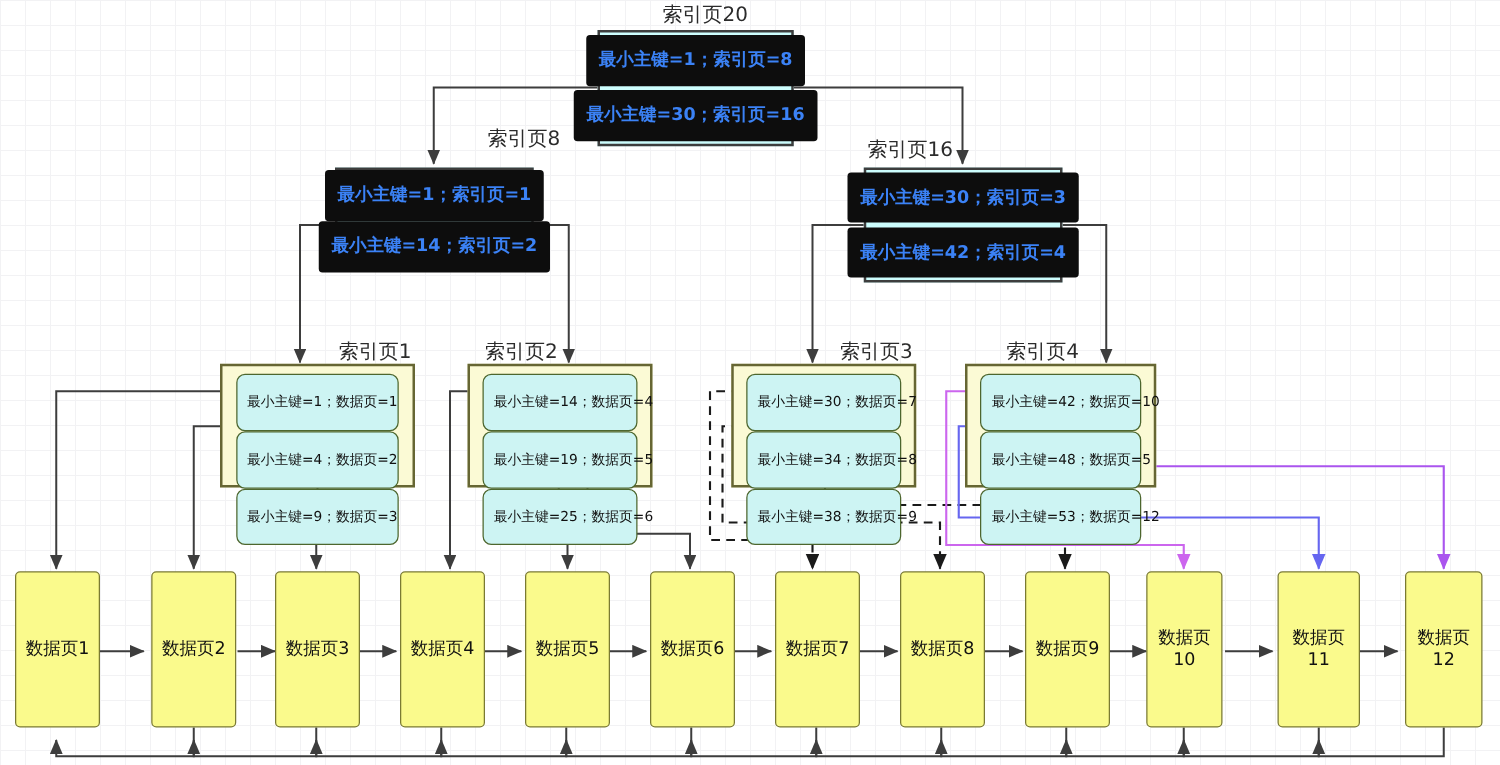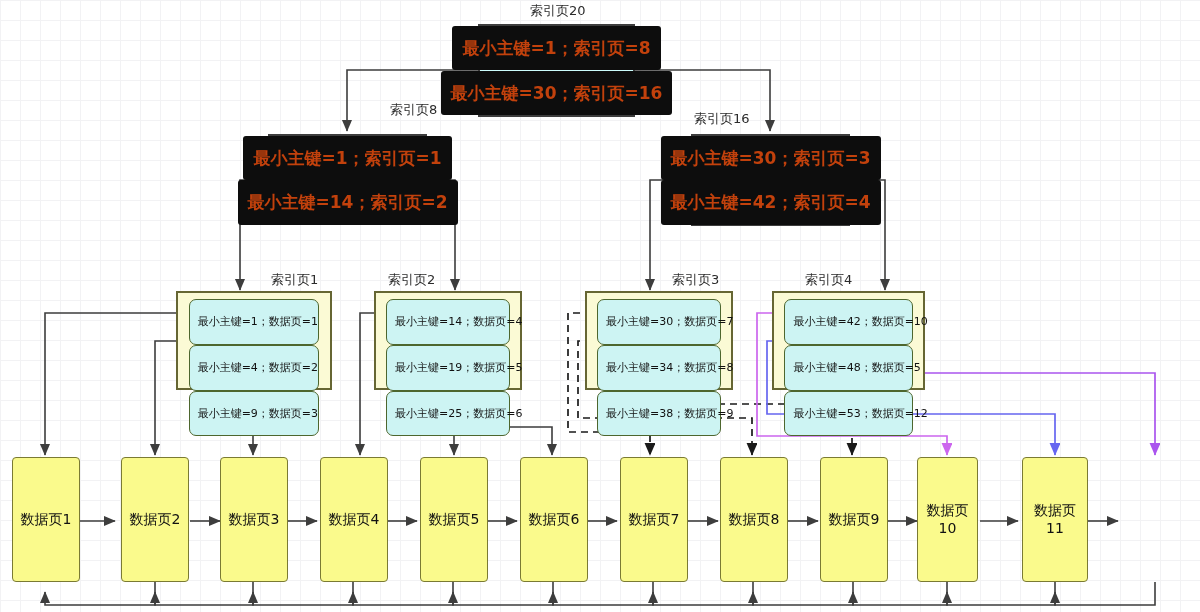--- a/index.html
+++ b/index.html
@@ -36,23 +36,23 @@
   .inode {
     background: #ccfdfd;
     border: 2px solid #3d3d3d;
     display: flex;
     flex-direction: column;
     justify-content: space-around;
     align-items: center;
   }
   .ientry {
     background: #0d0d0d;
-    color: #c2410c;
+    color: #3b82f6;
     border-radius: 3px;
-    font-size: 17px;
+    font-size: 14px;
     font-weight: bold;
     letter-spacing: 0px;
     padding: 12px 10px;
     white-space: nowrap;
     line-height: 1.2;
   }
   
   .lnode {
     background: #fbfad5;
     border: 2px solid #666633;
@@ -86,21 +86,21 @@
     text-align: center;
     color: #111111;
     font-size: 14px;
     line-height: 1.25;
     padding: 0 4px;
     box-sizing: border-box;
   }
   
   .caption {
     position: absolute;
-    font-size: 13px;
+    font-size: 16px;
     color: #2b2b2b;
     white-space: nowrap;
   }
 </style>
 </head>
 <body>
 
 <div id="canvas">
 
   <svg class="wires" viewBox="0 0 1200 612">
@@ -264,14 +264,17 @@
     </div>
   <div class="node dpage" style="left:820px; top:457px; width:68px; height:125px;">
       <span>数据页9</span>
     </div>
   <div class="node dpage" style="left:917px; top:457px; width:61px; height:125px;">
       <span>数据页 10</span>
     </div>
   <div class="node dpage" style="left:1022px;top:457px; width:66px; height:125px;">
       <span>数据页 11</span>
     </div>
+  <div class="node dpage" style="left:1124px;top:457px; width:62px; height:125px;">
+      <span>数据页 12</span>
+    </div>
 
 </div>
 
 </body></html>

